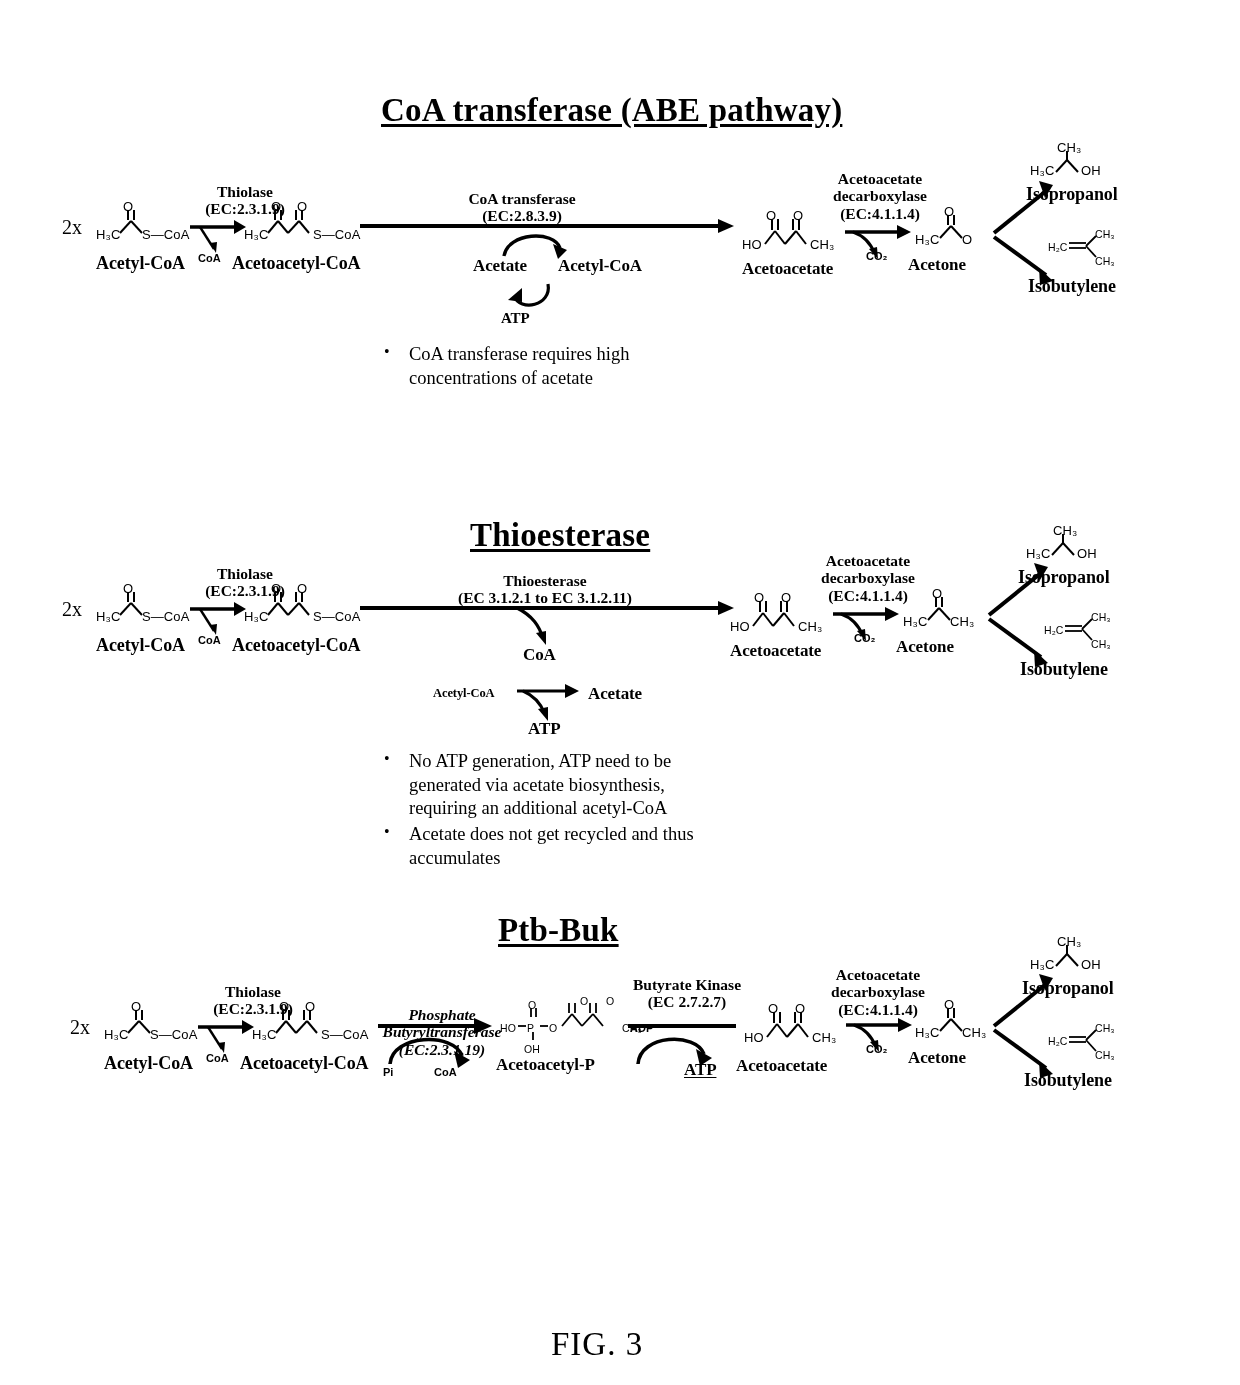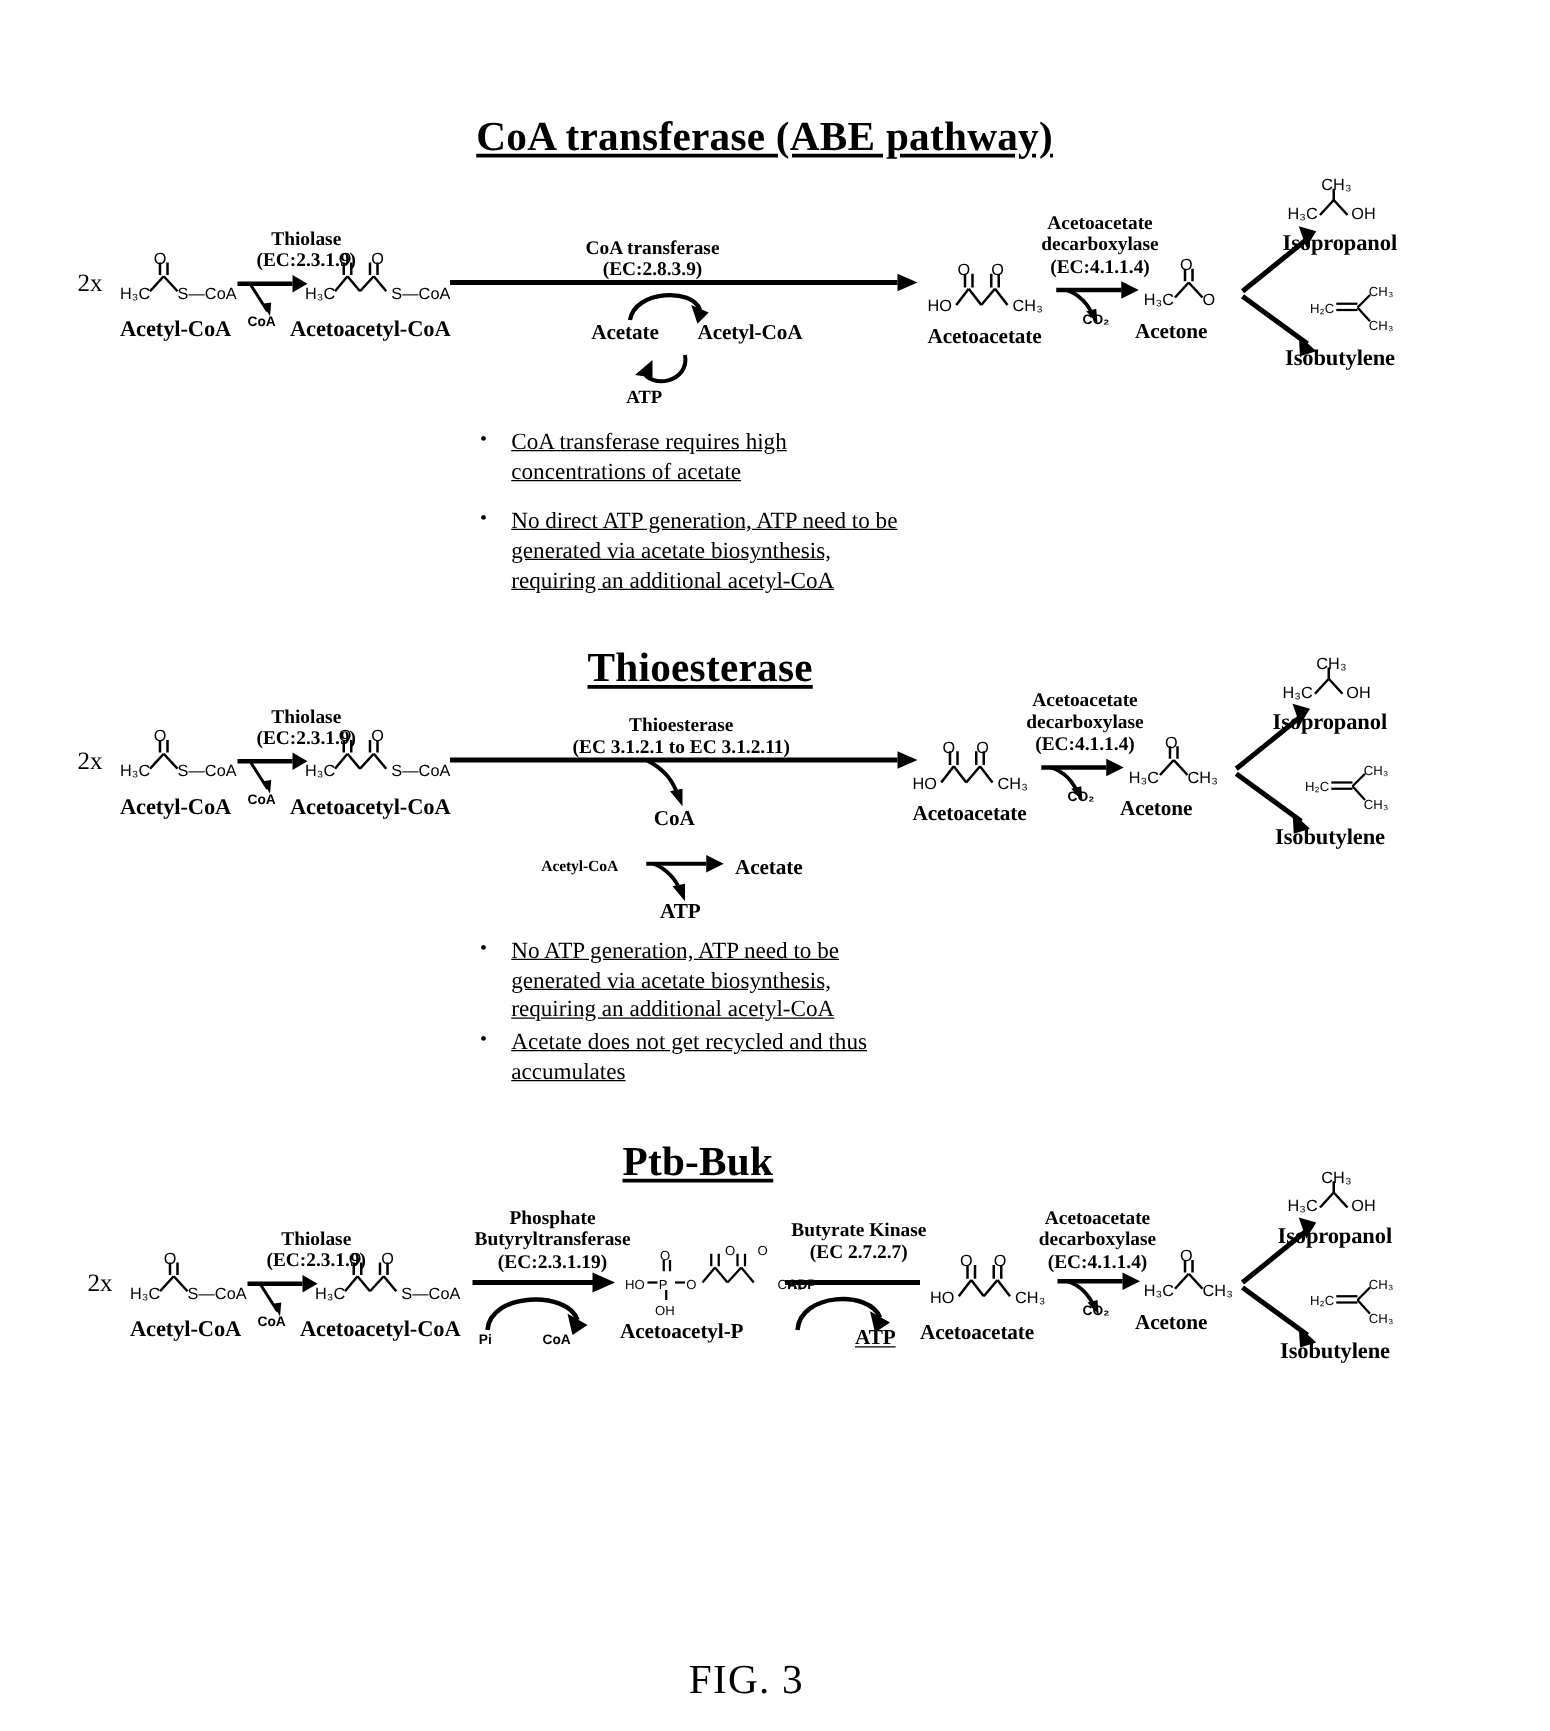--- a/index.html
+++ b/index.html
@@ -61,21 +61,20 @@
     position:absolute;
     font-size:20px;
     white-space:nowrap;
   }
 
   
   .bullets {
     position:absolute;
     font-size:18.5px;
     line-height:1.28;
-    text-decoration:underline;
   }
   .bullets .bi {
     position:relative;
     padding-left:31px;
     margin-bottom:16px;
   }
   .bullets .bi:last-child { margin-bottom:0; }
   .bullets .bi::before {
     content:"\2022";
     position:absolute;
@@ -250,21 +249,20 @@
       <line x1="1" y1="11" x2="18" y2="11" stroke="#000" stroke-width="1.8"></line>
       <line x1="1" y1="16" x2="18" y2="16" stroke="#000" stroke-width="1.8"></line>
       <line x1="18" y1="14" x2="28" y2="4" stroke="#000" stroke-width="1.8"></line>
       <line x1="18" y1="14" x2="28" y2="25" stroke="#000" stroke-width="1.8"></line>
     </svg>
   </div>
   <div class="cname" style="left:1028px; top:276px;">Isobutylene</div>
 
   <div class="bullets" style="left:378px; top:343px; width:345px;">
     <div class="bi">CoA transferase requires high concentrations of acetate</div>
-    <div class="bi">No direct ATP generation, ATP need to be generated via acetate biosynthesis, requiring an additional acetyl-CoA</div>
   </div>
 
   <div class="sec-title" style="left:470px; top:517px;">Thioesterase</div>
 
   <div class="twox" style="left:62px; top:598px;">2x</div>
 
   <div>
     <div class="atom" style="left:96px; top:609px;">H₃C</div>
     <div class="atom" style="left:123px; top:581px;">O</div>
     <div class="atom" style="left:142px; top:609px;">S—CoA</div>
@@ -452,21 +450,21 @@
       <line x1="30" y1="28" x2="41" y2="16" stroke="#000" stroke-width="2"></line>
       <line x1="41" y1="16" x2="51" y2="28" stroke="#000" stroke-width="2"></line>
       <line x1="17" y1="15" x2="17" y2="5" stroke="#000" stroke-width="2"></line>
       <line x1="23" y1="15" x2="23" y2="5" stroke="#000" stroke-width="2"></line>
       <line x1="38" y1="15" x2="38" y2="5" stroke="#000" stroke-width="2"></line>
       <line x1="44" y1="15" x2="44" y2="5" stroke="#000" stroke-width="2"></line>
     </svg>
   </div>
   <div class="cname" style="left:240px; top:1053px;">Acetoacetyl-CoA</div>
 
-  <div class="enz" style="left:352px; top:966px; width:180px;">
+  <div class="enz" style="left:352px; top:1006px; width:180px;font-style:italic;">
     <div>Phosphate</div>
     <div>Butyryltransferase</div>
     <div>(EC:2.3.1.19)</div>
   </div>
   <svg class="ov" style="left:378px; top:1016px;" width="120" height="58">
     <line x1="0" y1="10" x2="98" y2="10" stroke="#000" stroke-width="4"></line>
     <polygon points="96,2 114,10 96,18" fill="#000"></polygon>
     <path d="M12,48 C14,18 76,16 84,40" stroke="#000" stroke-width="3.6" fill="none"></path>
     <polygon points="76,35 92,44 80,52" fill="#000"></polygon>
   </svg>

